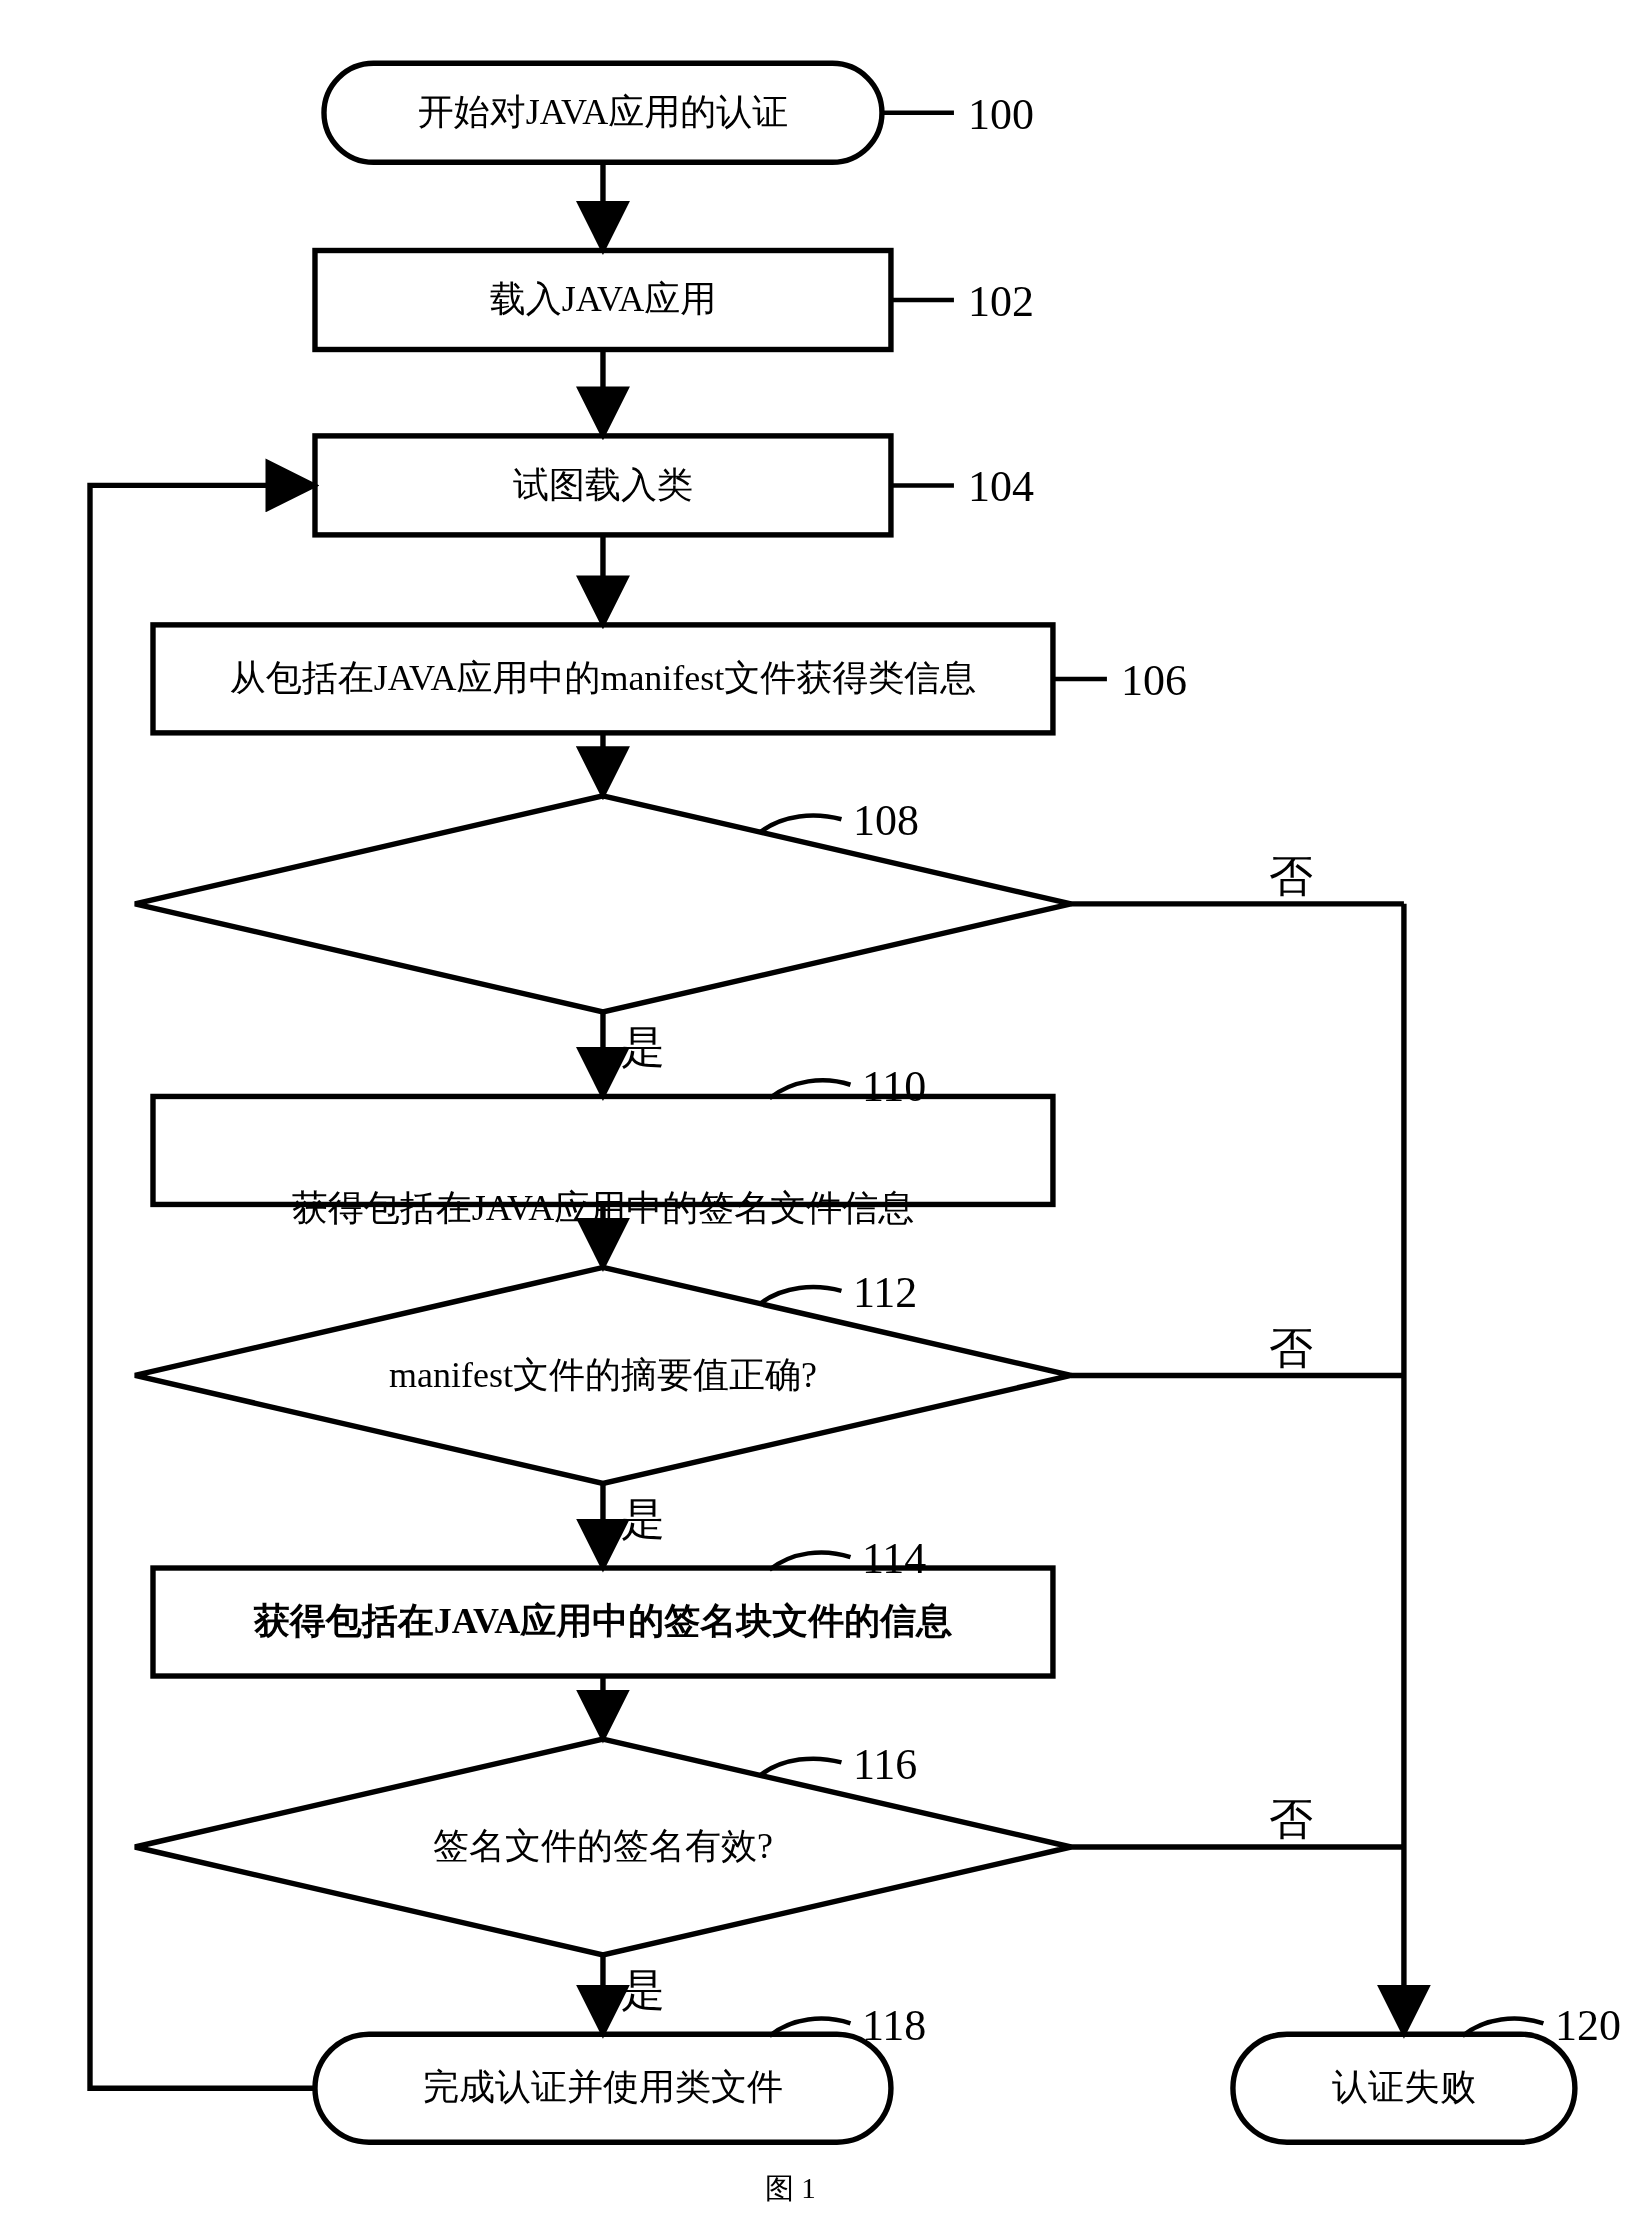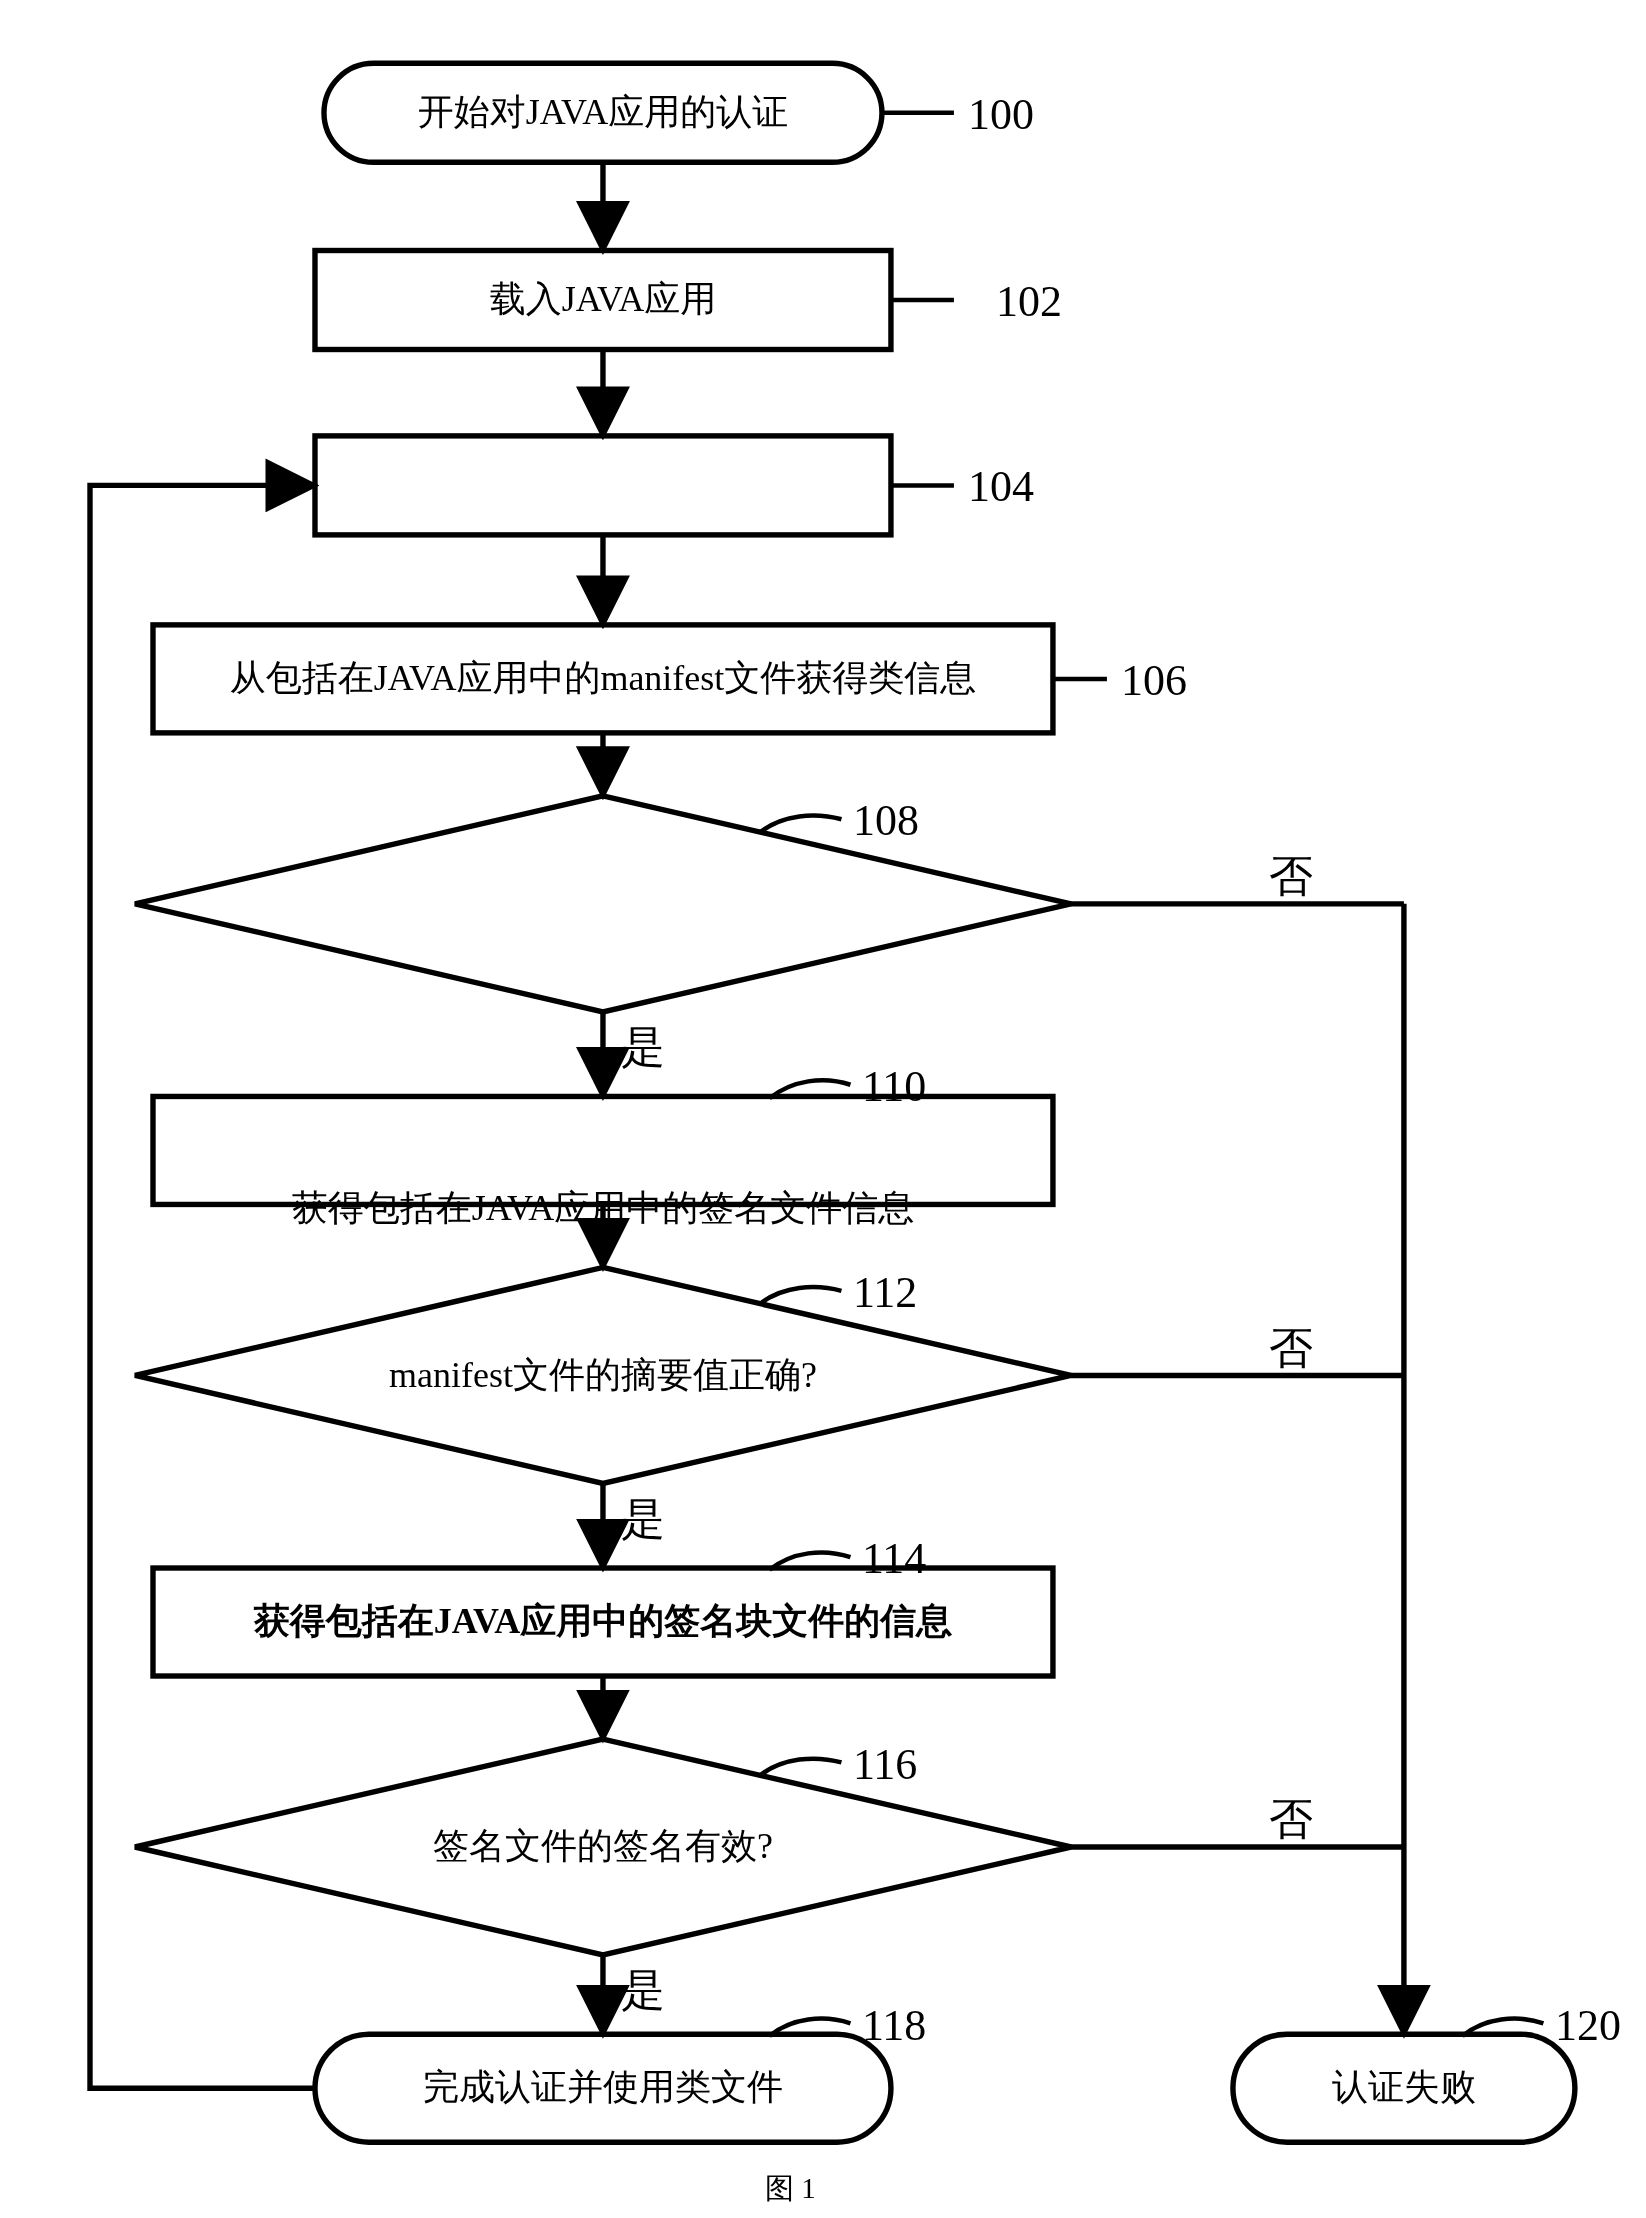--- a/index.html
+++ b/index.html
@@ -99,30 +99,31 @@
     <path d="M 855 1220 C 880 1200, 915 1195, 945 1205" fill="none" stroke="#000" stroke-width="5"></path>
     <path d="M 845 1448 C 870 1429, 905 1426, 935 1434" fill="none" stroke="#000" stroke-width="5"></path>
     <path d="M 855 1744 C 880 1724, 915 1720, 945 1730" fill="none" stroke="#000" stroke-width="5"></path>
     <path d="M 845 1972 C 870 1953, 905 1950, 935 1958" fill="none" stroke="#000" stroke-width="5"></path>
     <path d="M 855 2262 C 880 2242, 915 2238, 945 2248" fill="none" stroke="#000" stroke-width="5"></path>
     <path d="M 1625 2262 C 1650 2242, 1685 2238, 1715 2248" fill="none" stroke="#000" stroke-width="5"></path>
   </svg>
 
   <div class="node-text" style="left:324px; top:63px;  width:558px; height:99px;">开始对JAVA应用的认证</div>
   <div class="node-text" style="left:315px; top:250px; width:576px; height:99px;">载入JAVA应用</div>
+  <div class="node-text" style="left:315px; top:436px; width:576px; height:99px;">试图载入类</div>
   <div class="node-text" style="left:153px; top:625px; width:900px; height:108px;">从包括在JAVA应用中的manifest文件获得类信息</div>
   <div class="node-text" style="left:153px; top:1155px; width:900px; height:108px;">获得包括在JAVA应用中的签名文件信息</div>
   <div class="node-text" style="left:243px; top:1336px; width:720px;  height:79px;">manifest文件的摘要值正确?</div>
   <div class="node-text" style="left:153px; top:1568px; width:900px; height:108px;font-weight:bold;">获得包括在JAVA应用中的签名块文件的信息</div>
   <div class="node-text" style="left:315px; top:2034px; width:576px; height:108px;">完成认证并使用类文件</div>
   <div class="node-text" style="left:243px; top:1807px; width:720px;  height:79px;">签名文件的签名有效?</div>
   <div class="node-text" style="left:1233px; top:2034px; width:342px; height:108px;">认证失败</div>
 
   <div class="label-text" style="left:968px; top:93px;">100</div>
-  <div class="label-text" style="left:968px; top:280px;margin-left:28px;">102</div>
+  <div class="label-text" style="left:968px; top:280px;">102</div>
   <div class="label-text" style="left:968px; top:465px;">104</div>
   <div class="label-text" style="left:1121px; top:659px;">106</div>
   <div class="label-text" style="left:853px;  top:799px;">108</div>
   <div class="label-text" style="left:862px;  top:1065px;">110</div>
   <div class="label-text" style="left:853px;  top:1271px;">112</div>
   <div class="label-text" style="left:862px;  top:1537px;">114</div>
   <div class="label-text" style="left:853px;  top:1743px;">116</div>
   <div class="label-text" style="left:862px;  top:2004px;">118</div>
   <div class="label-text" style="left:1555px; top:2004px;">120</div>
 

